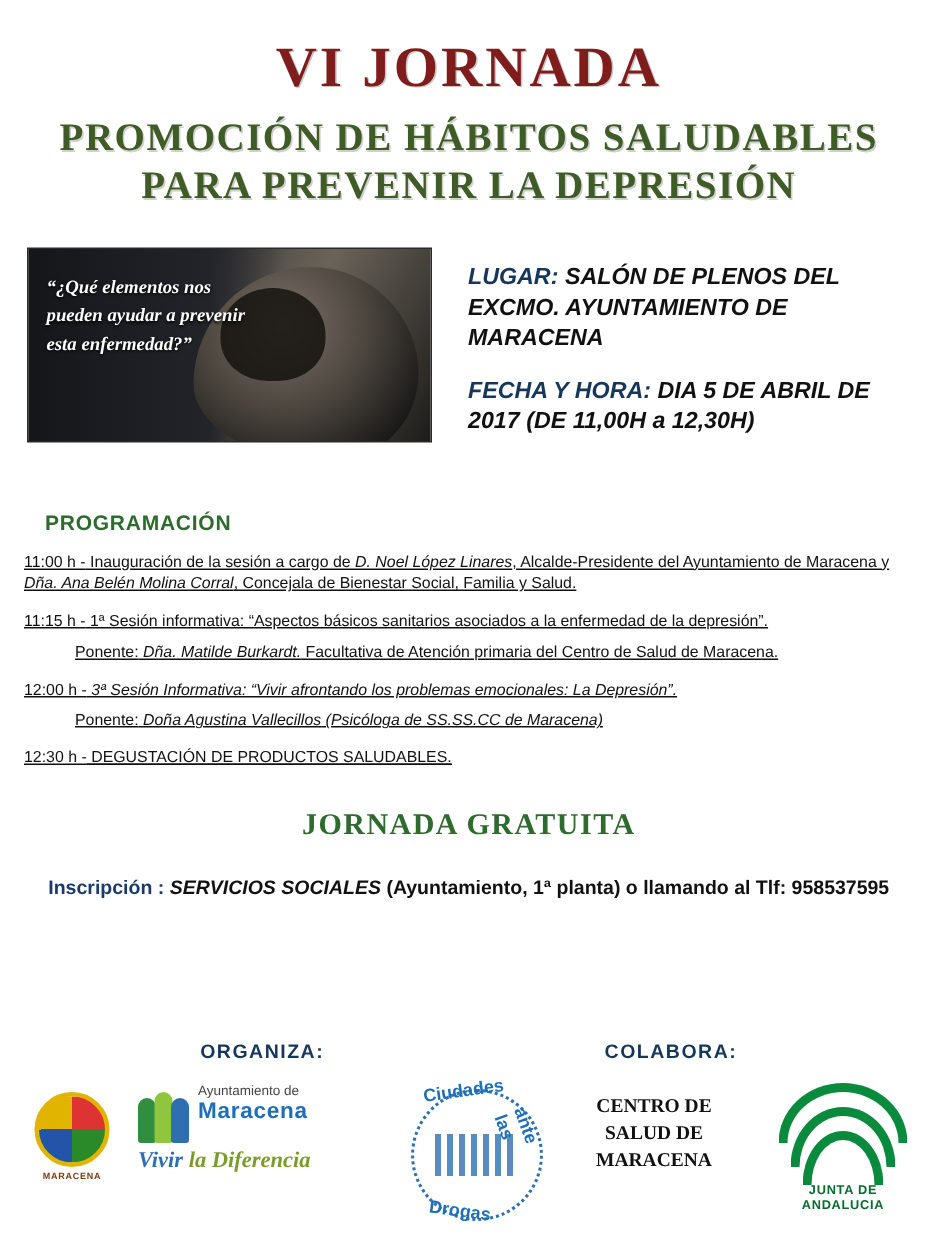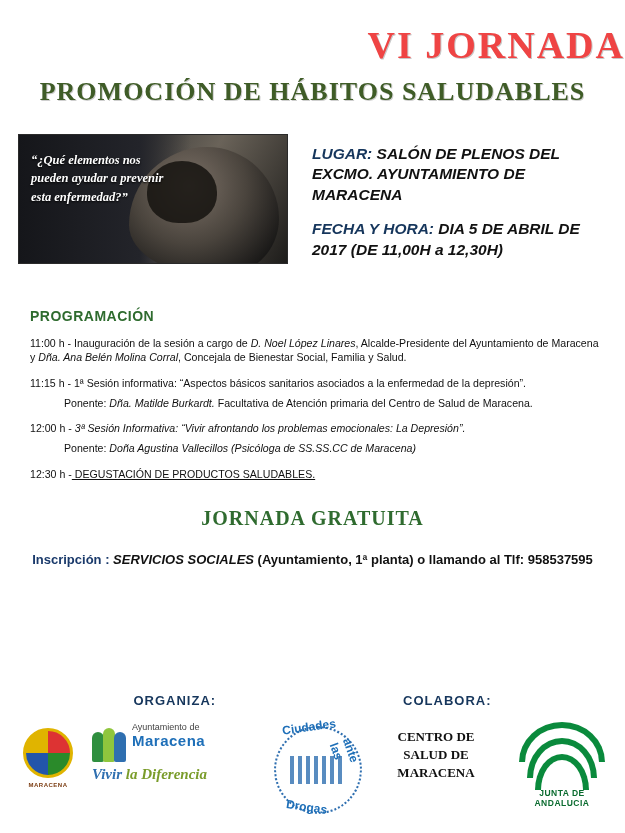--- a/index.html
+++ b/index.html
@@ -12,26 +12,26 @@
     position:relative;
   }
   .poster{
     position:relative;
     width:625px;height:833px;
     box-sizing:border-box;
     padding:0;
   }
   
   .title-main{
-    text-align:right;
+    text-align:center;
     font-family:"Liberation Serif", serif;
     font-weight:bold;
     font-size:38px;
     letter-spacing:2px;
-    color:#ef4444;
+    color:#7f1d1d;
     margin-top:26px;
     line-height:1.0;
     text-shadow:1px 1px 0 #c9c9c9;
   }
   .title-sub{
     text-align:center;
     font-family:"Liberation Serif", serif;
     font-weight:bold;
     font-size:26px;
     color:#3f5c27;
@@ -103,24 +103,25 @@
   .details .blk{margin-bottom:14px;}
   
   .prog-head{
     margin:34px 16px 12px 30px;
     color:#2e6b2e;
     font-weight:bold;
     font-size:14px;
     letter-spacing:.5px;
   }
   .prog{
-    margin:0 26px 0 30px;
+    margin:0 26px 0 16px;
     font-size:10.6px;
     line-height:1.35;
     color:#111;
+    text-decoration:underline;
   }
   .prog .row{margin-bottom:11px;}
   .prog .sub{display:block;margin-left:34px;margin-top:6px;}
   .it{font-style:italic;}
   .u{text-decoration:underline;}
   
   .gratuita{
     text-align:center;
     margin-top:26px;
     font-family:"Liberation Serif", serif;
@@ -227,20 +228,21 @@
 </style>
 </head>
 <body>
 
 <div class="poster">
 
   <div class="title-main">VI JORNADA</div>
 
   <div class="title-sub">
     <span>PROMOCIÓN DE HÁBITOS SALUDABLES</span>
+    <span class="line2">PARA PREVENIR LA DEPRESIÓN</span>
   </div>
 
   <div class="topblock">
     <div class="photo">
       <div class="darkwall"></div>
       <div class="silhouette"></div>
       <div class="photo-quote">“¿Qué elementos nos pueden ayudar a prevenir esta enfermedad?”</div>
     </div>
 
     <div class="details">

